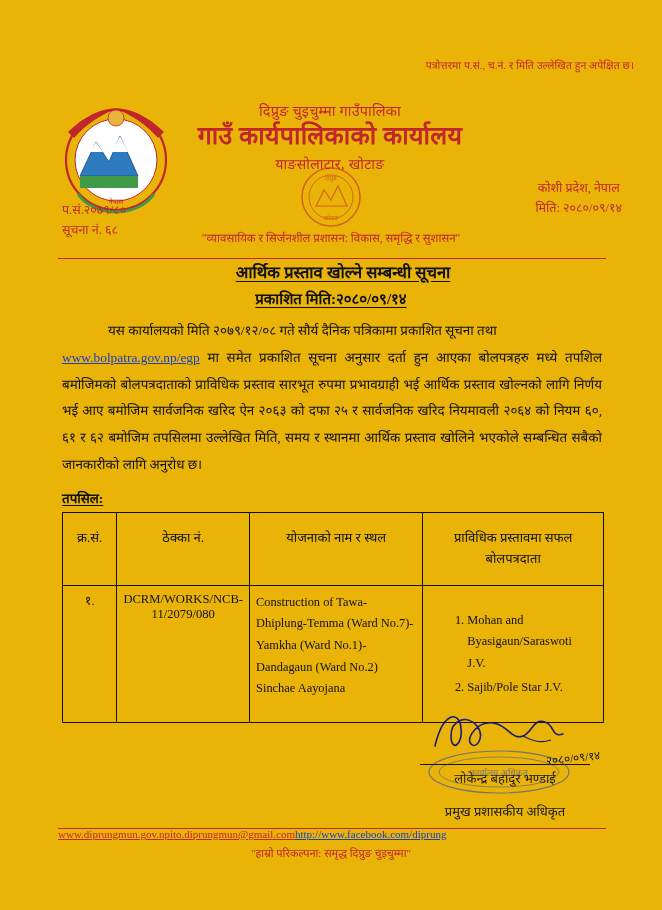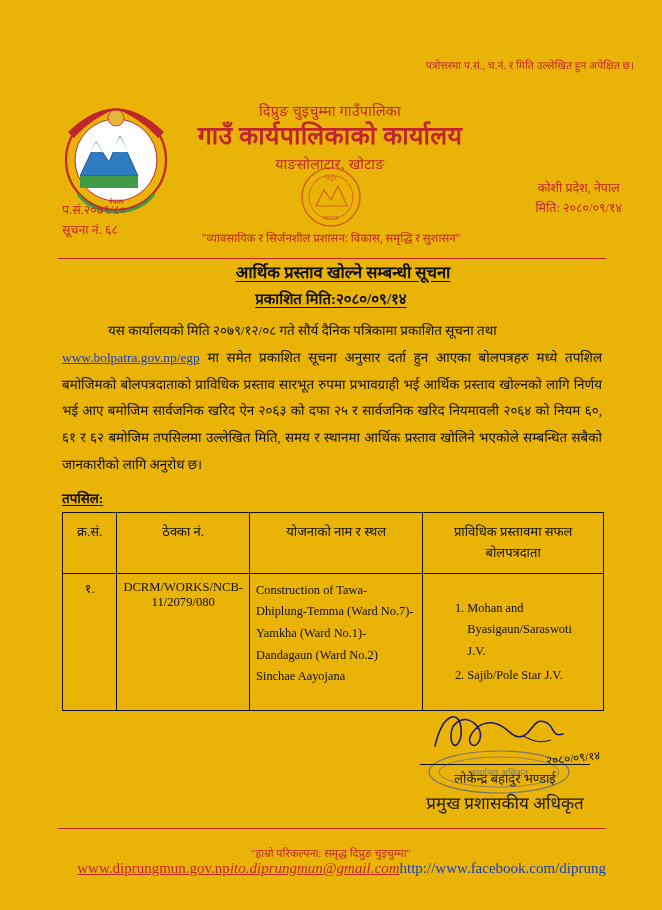--- a/index.html
+++ b/index.html
@@ -184,21 +184,21 @@
   }
   table.tbl th, table.tbl td {
     border: 1px solid #111;
     padding: 6px 6px;
     vertical-align: top;
   }
   table.tbl th {
     text-align: center;
     font-weight: normal;
     font-size: 13px;
-    padding: 9px 4px;
+    padding: 15px 4px;
     line-height: 1.6;
   }
   .col-sn { width: 52px; text-align:center; }
   .col-contract { width: 118px; text-align:center; }
   .col-project { width: 196px; }
   .col-bidder { width: 174px; }
   td.cell-sn, td.cell-contract {
     text-align: center;
     vertical-align: middle;
   }
@@ -241,47 +241,47 @@
     font-size: 11.5px;
     transform: rotate(-6deg);
     color: #111;
   }
   .sig-line {
     border-top: 1.2px solid #111;
     width: 170px;
     margin: 6px auto 3px auto;
   }
   .sig-name { font-size: 13px; line-height:1.7; }
-  .sig-post { font-size: 17px; line-height:1.7; }
+  .sig-post { font-size: 13px; line-height:1.7;margin-top:11px; }
   .office-stamp {
     position: absolute;
     left: 24px;
     top: 42px;
     width: 150px;
     height: 48px;
     opacity: 0.55;
     pointer-events: none;
   }
 
   
   .footer {
     position: absolute;
-    top: 860px;
+    top: 828px;
     left: 58px;
     width: 548px;
     display: flex;
-    justify-content: flex-end;
-    font-size: 15px;
+    justify-content: flex-start;
+    font-size: 11px;
   }
   .footer a, .footer span.flink {
     color: #c0272d;
     text-decoration: underline;
   }
-  .footer .mid { color: #c0272d; text-decoration: underline; font-style: italic; }
-  .footer .right { color: #1a3fc4; }
+  .footer .mid { color: #c0272d; text-decoration: underline; }
+  .footer .right { color: #1a3fc4; text-decoration: underline; }
   .footer-slogan {
     position: absolute;
     top: 845px;
     left: 0;
     width: 662px;
     text-align: center;
     font-size: 11px;
     color: #c0272d;
   }
 </style>

